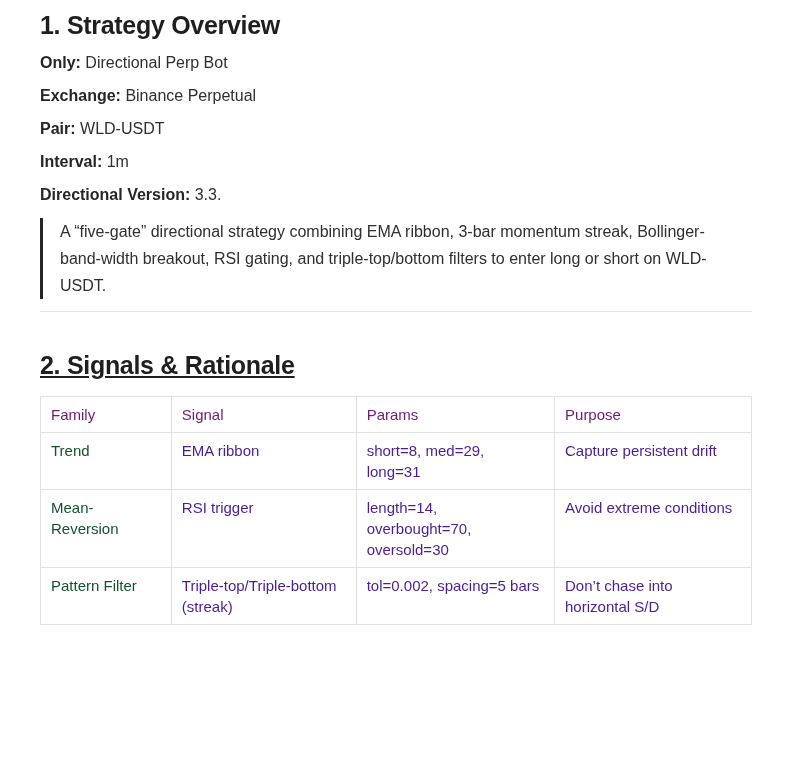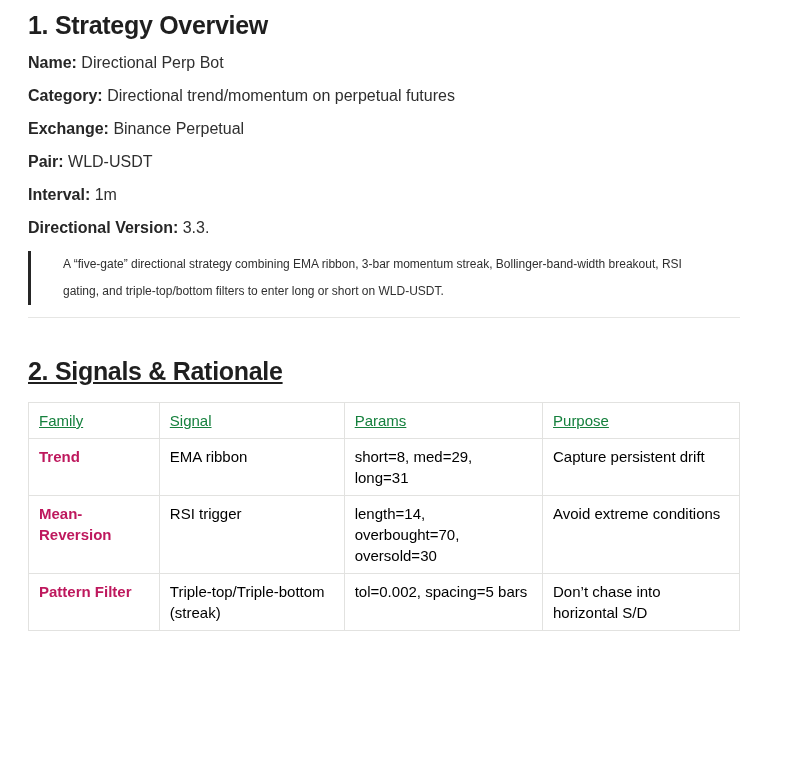--- a/index.html
+++ b/index.html
@@ -5,21 +5,21 @@
   * { box-sizing: border-box; margin: 0; padding: 0; }
   html, body {
     width: 800px;
     background: #ffffff;
     font-family: "Liberation Sans", sans-serif;
     color: #2f2f2f;
   }
   body { min-height: 781px; }
   .doc {
     width: 712px;
-    margin-left: 28px;
+    margin-left: 40px;
     padding-top: 10px;
   }
   h1.heading {
     font-size: 25px;
     line-height: 30px;
     font-weight: 700;
     letter-spacing: -0.3px;
     color: #1f1f1f;
     margin: 0 0 13px 0;
   }
@@ -31,22 +31,22 @@
   p.field {
     font-size: 16px;
     line-height: 20px;
     margin: 13px 0;
     color: #2f2f2f;
   }
   p.field .label { font-weight: 700; color: #262626; }
   blockquote.quote {
     margin: 12px 0 0 0;
     border-left: 3px solid #262626;
-    padding: 0 20px 0 32px;
-    font-size: 12px;
+    padding: 0 20px 0 17px;
+    font-size: 16px;
     line-height: 27px;
     color: #2f2f2f;
   }
   hr.divider {
     border: none;
     border-top: 1px solid #e6e6e4;
     margin: 12px 0 0 0;
     height: 0;
   }
   table.signals {
@@ -59,42 +59,40 @@
   }
   table.signals col.c1 { width: 18.4%; }
   table.signals col.c2 { width: 26.0%; }
   table.signals col.c3 { width: 27.9%; }
   table.signals col.c4 { width: 27.7%; }
   table.signals th, table.signals td {
     border: 1px solid #e2e2e0;
     padding: 7px 12px 7px 10px;
     text-align: left;
     vertical-align: top;
-    color: #000000;
+    color: #4c1d95;
   }
   table.signals th {
     font-weight: 400;
-    color: #15803d;
-    text-decoration: underline;
+    color: #701a75;
   }
   table.signals td.family {
-    font-weight: 700;
-    color: #be185d;
+    font-weight: 400;
+    color: #14532d;
   }
 </style>
 </head>
 <body>
 
 <main class="doc">
 
   <h1 class="heading">1. Strategy Overview</h1>
 
-  <p class="field"><span class="label">Name:</span> <span>Directional Perp Bot</span></p>
+  <p class="field"><span class="label">Only:</span> <span>Directional Perp Bot</span></p>
 
-  <p class="field"><span class="label">Category:</span> <span>Directional trend/momentum on perpetual futures</span></p>
 
   <p class="field"><span class="label">Exchange:</span> <span>Binance Perpetual</span></p>
 
   <p class="field"><span class="label">Pair:</span> <span>WLD-USDT</span></p>
 
   <p class="field"><span class="label">Interval:</span> <span>1m</span></p>
 
   <p class="field"><span class="label">Directional Version:</span> <span>3.3.</span></p>
 
   <blockquote class="quote">

